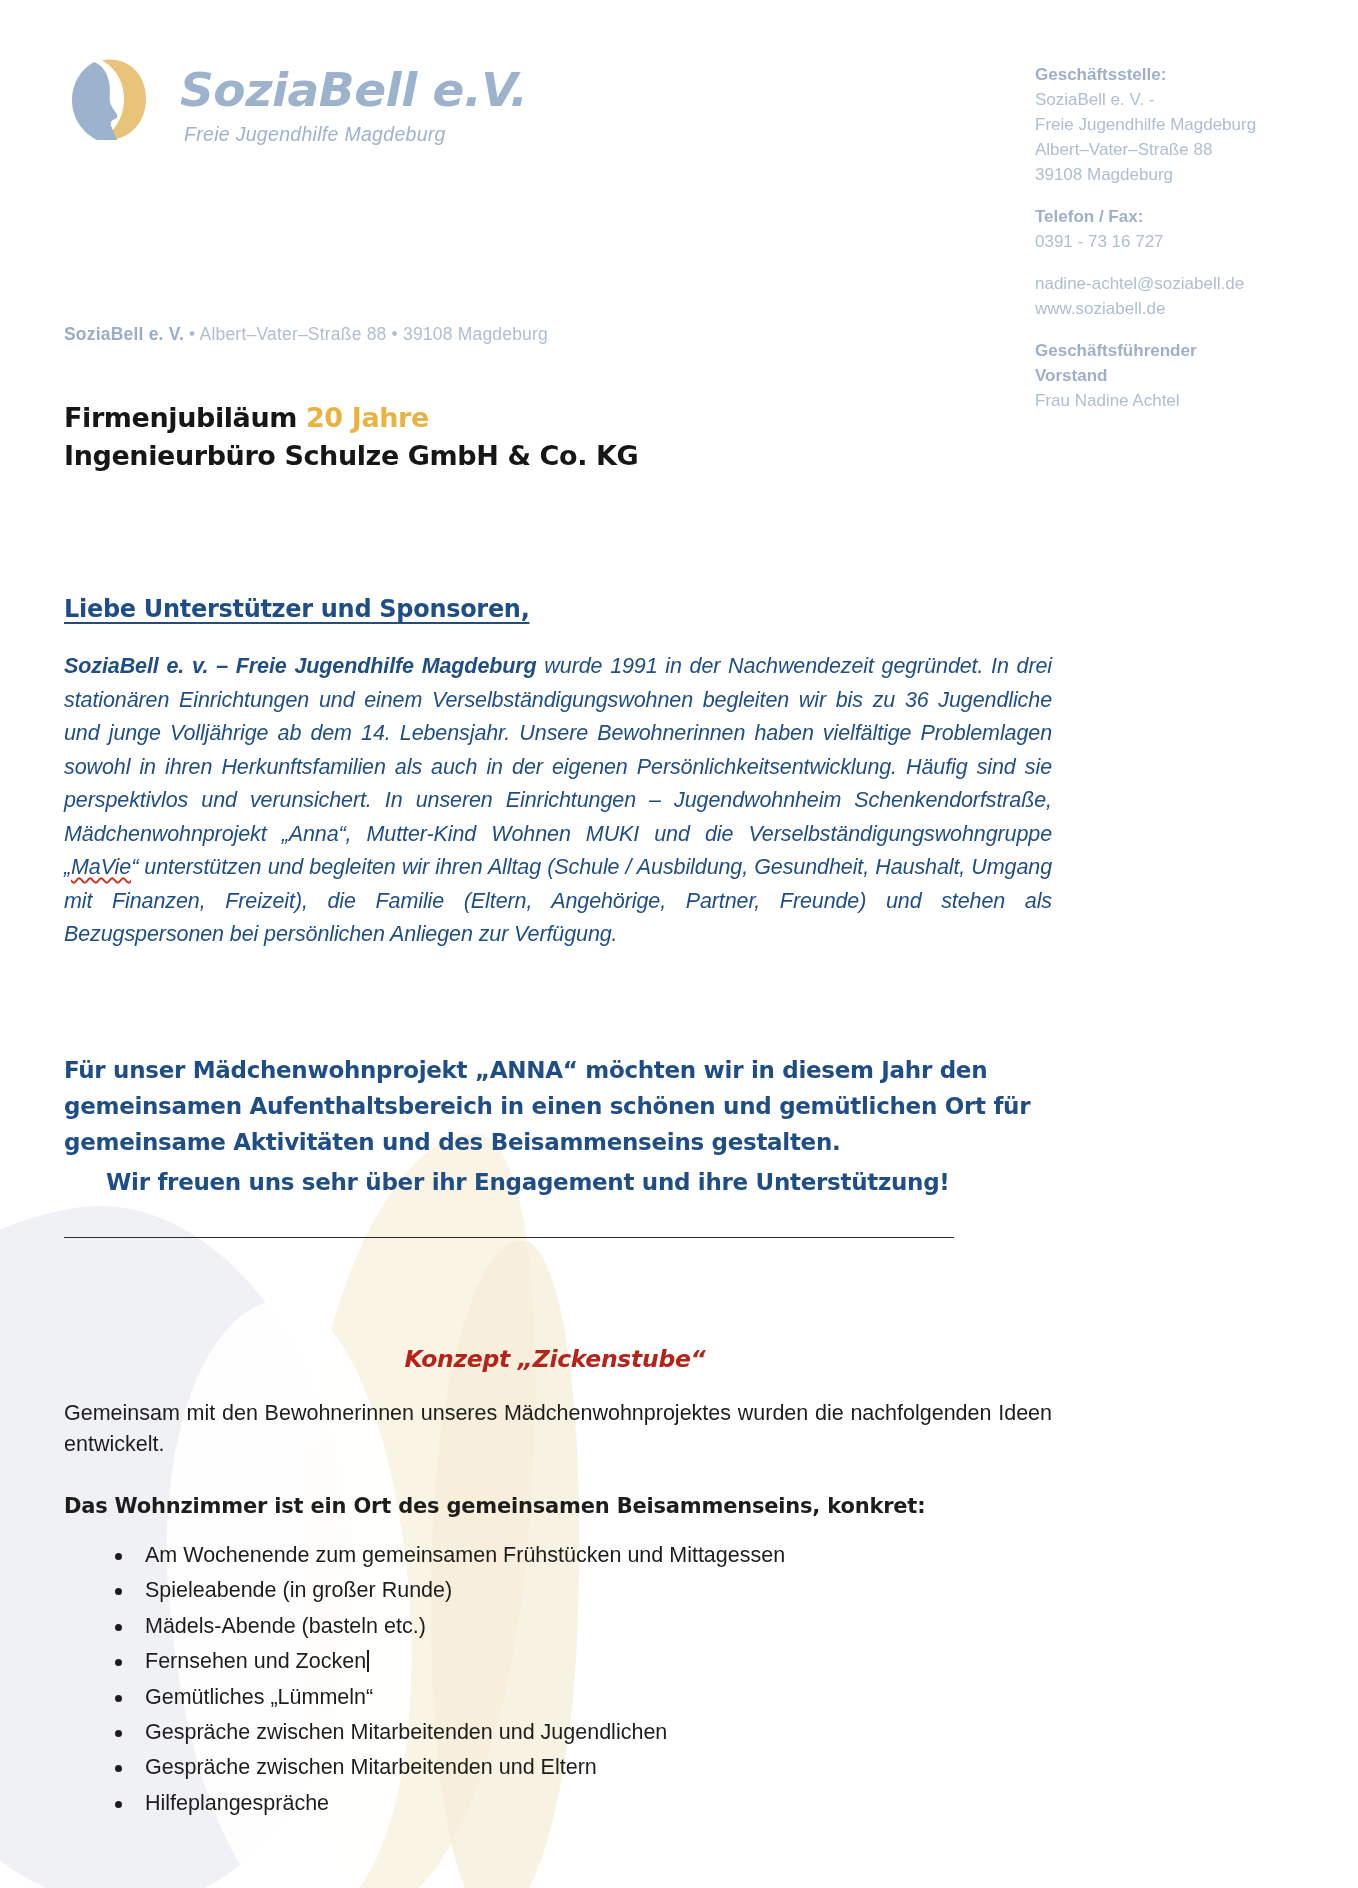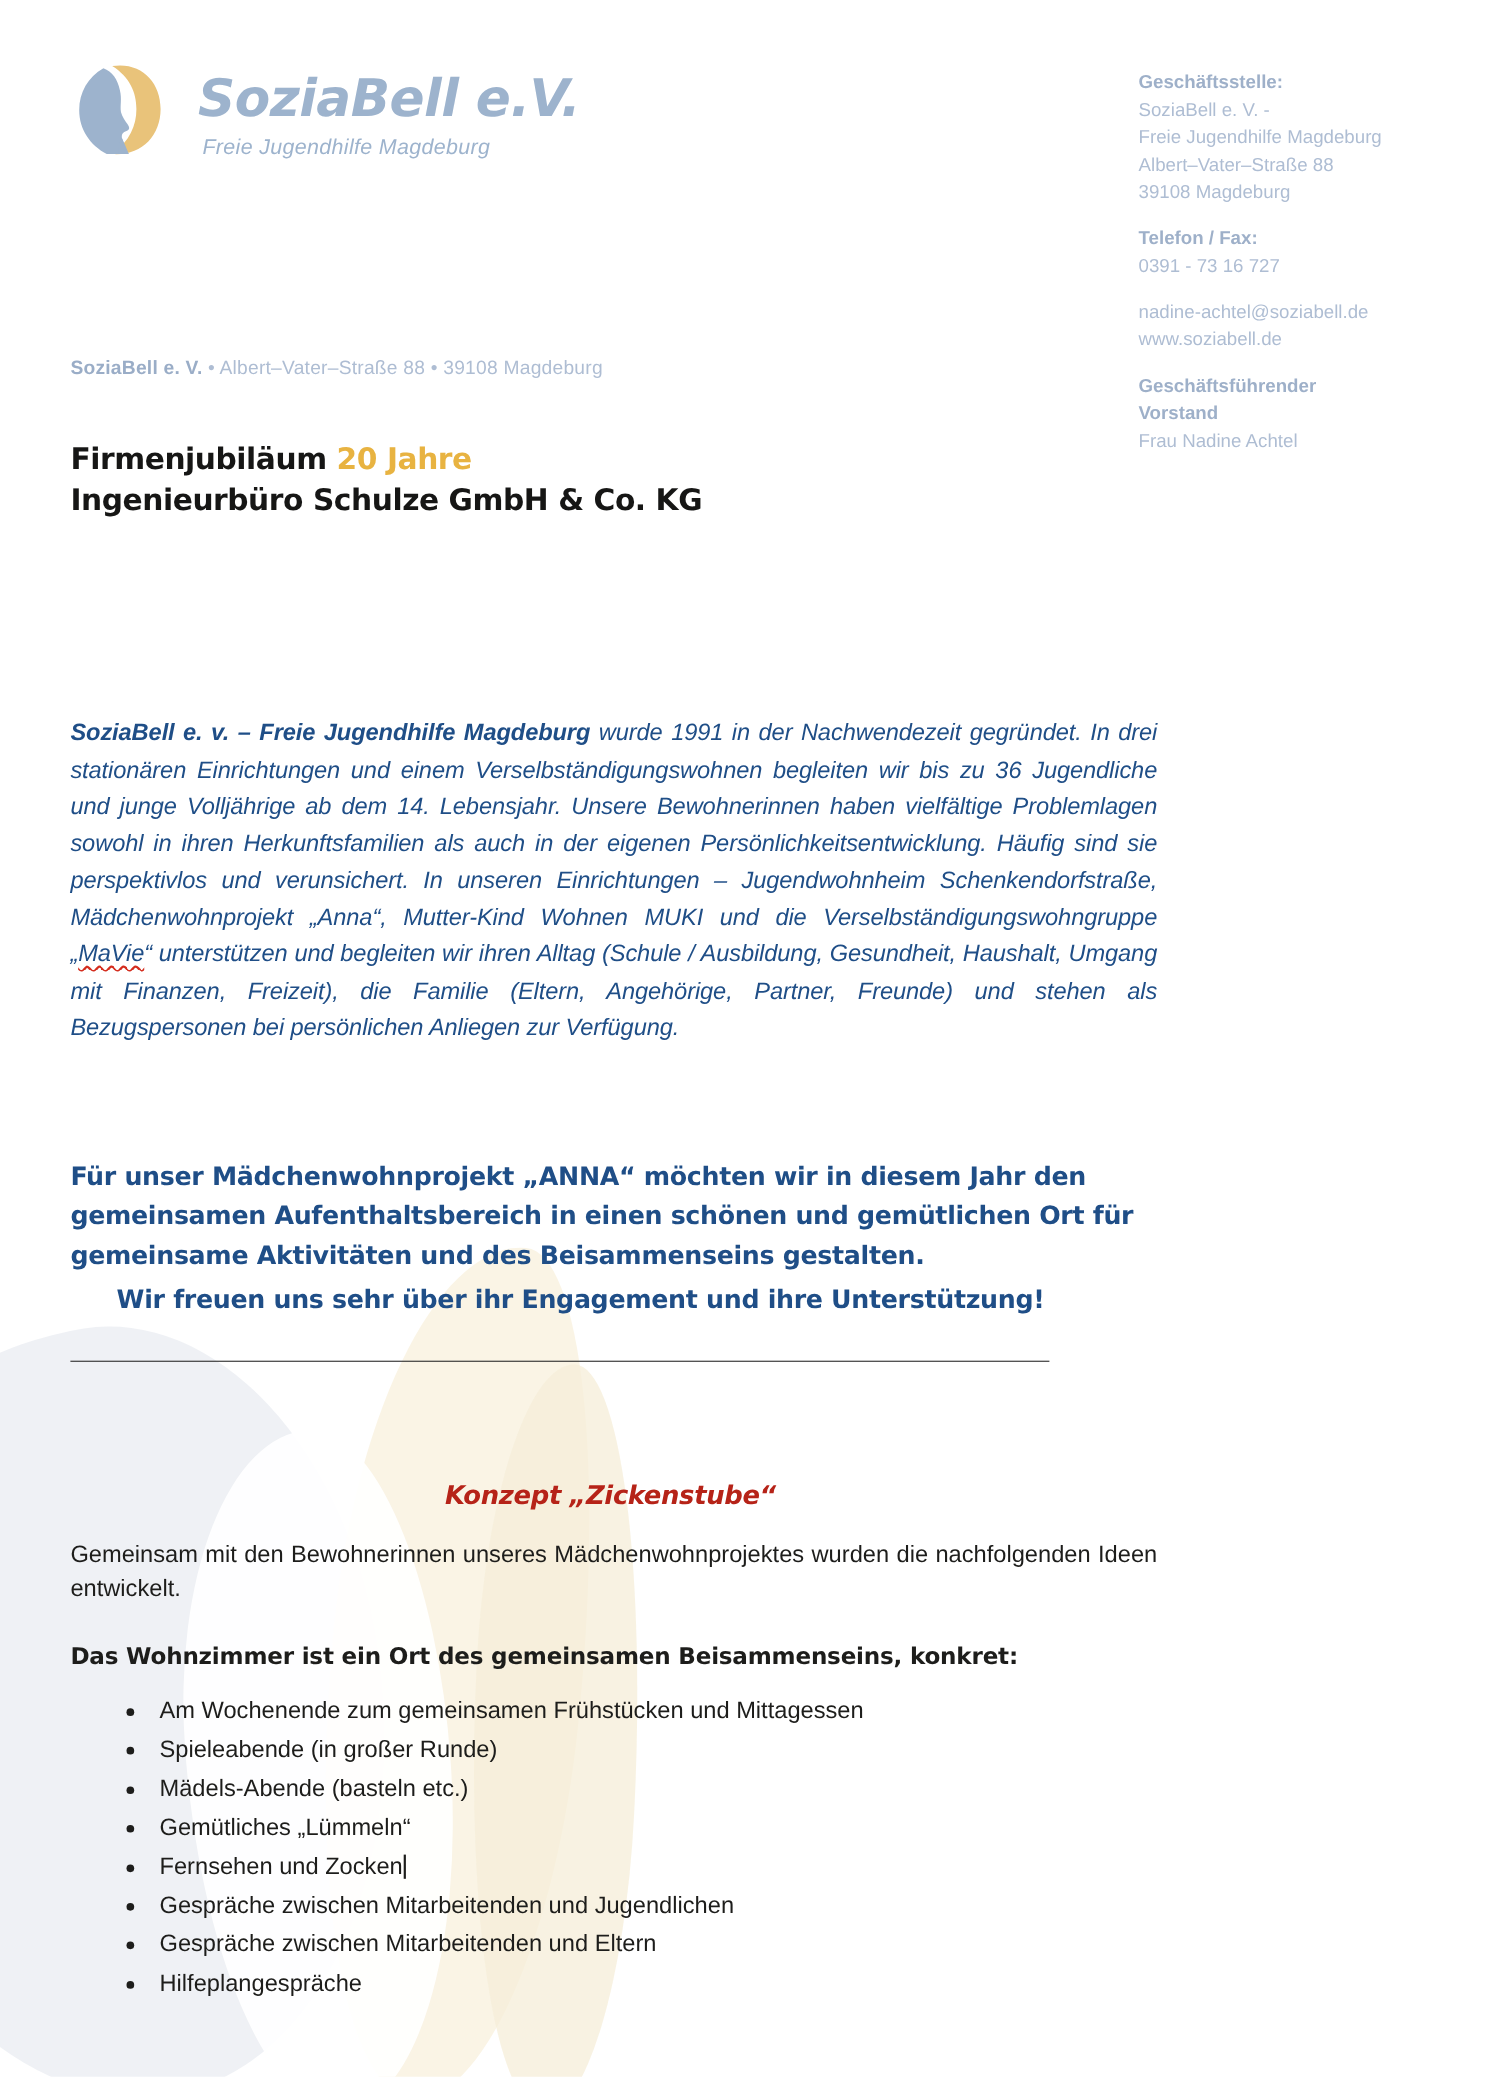--- a/index.html
+++ b/index.html
@@ -202,40 +202,41 @@
 
   <div class="sender-line">
     <b>SoziaBell e. V.</b><span> • Albert–Vater–Straße 88 • 39108 Magdeburg</span>
   </div>
 
   <div class="subject">
     <div><span>Firmenjubiläum </span><span class="accent-yellow">20 Jahre</span></div>
     <div>Ingenieurbüro Schulze GmbH &amp; Co. KG</div>
   </div>
 
+  <div class="salutation">Liebe Unterstützer und Sponsoren,</div>
 
   <div class="para-intro">
     <b>SoziaBell e. v. – Freie Jugendhilfe Magdeburg</b><span> wurde 1991 in der Nachwendezeit gegründet. In drei stationären Einrichtungen und einem Verselbständigungswohnen begleiten wir bis zu 36 Jugendliche und junge Volljährige ab dem 14. Lebensjahr. Unsere Bewohnerinnen haben vielfältige Problemlagen sowohl in ihren Herkunftsfamilien als auch in der eigenen Persönlichkeitsentwicklung. Häufig sind sie perspektivlos und verunsichert. In unseren Einrichtungen – Jugendwohnheim Schenkendorfstraße, Mädchenwohnprojekt „Anna“, Mutter-Kind Wohnen MUKI und die Verselbständigungswohngruppe „</span><span class="squiggle">MaVie</span><span>“ unterstützen und begleiten wir ihren Alltag (Schule / Ausbildung, Gesundheit, Haushalt, Umgang mit Finanzen, Freizeit), die Familie (Eltern, Angehörige, Partner, Freunde) und stehen als Bezugspersonen bei persönlichen Anliegen zur Verfügung.</span>
   </div>
 
   <div class="para-bold-blue">Für unser Mädchenwohnprojekt „ANNA“ möchten wir in diesem Jahr den gemeinsamen Aufenthaltsbereich in einen schönen und gemütlichen Ort für gemeinsame Aktivitäten und des Beisammenseins gestalten.</div>
 
   <div class="para-thanks">Wir freuen uns sehr über ihr Engagement und ihre Unterstützung!</div>
 
   <div class="rule"></div>
 
   <div class="head-red-2">Konzept „Zickenstube“</div>
 
   <div class="para-gemeinsam">Gemeinsam mit den Bewohnerinnen unseres Mädchenwohnprojektes wurden die nachfolgenden Ideen entwickelt.</div>
   <div class="para-konkret">Das Wohnzimmer ist ein Ort des gemeinsamen Beisammenseins, konkret:</div>
 
   <ul class="bullets">
     <li>Am Wochenende zum gemeinsamen Frühstücken und Mittagessen</li>
     <li>Spieleabende (in großer Runde)</li>
     <li>Mädels-Abende (basteln etc.)</li>
+    <li><span>Fernsehen und Zocken</span><span class="caret"></span></li>
     <li>Gemütliches „Lümmeln“</li>
-    <li><span>Fernsehen und Zocken</span><span class="caret"></span></li>
     <li>Gespräche zwischen Mitarbeitenden und Jugendlichen</li>
     <li>Gespräche zwischen Mitarbeitenden und Eltern</li>
     <li>Hilfeplangespräche</li>
   </ul>
 
 </div>
 
 </body></html>

